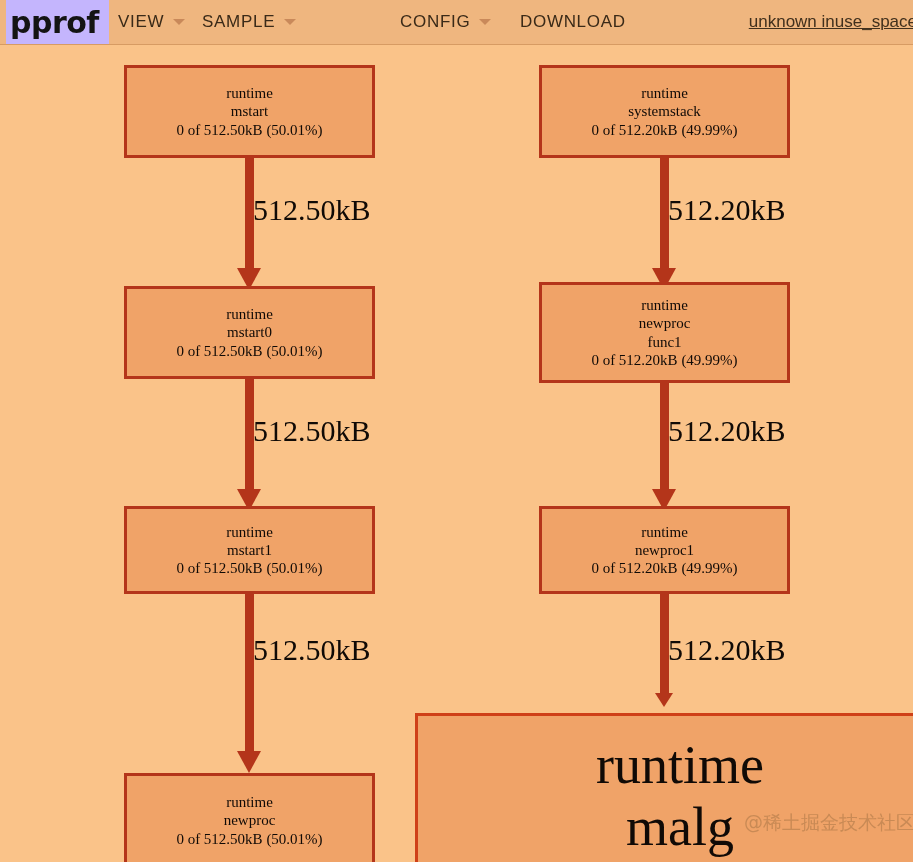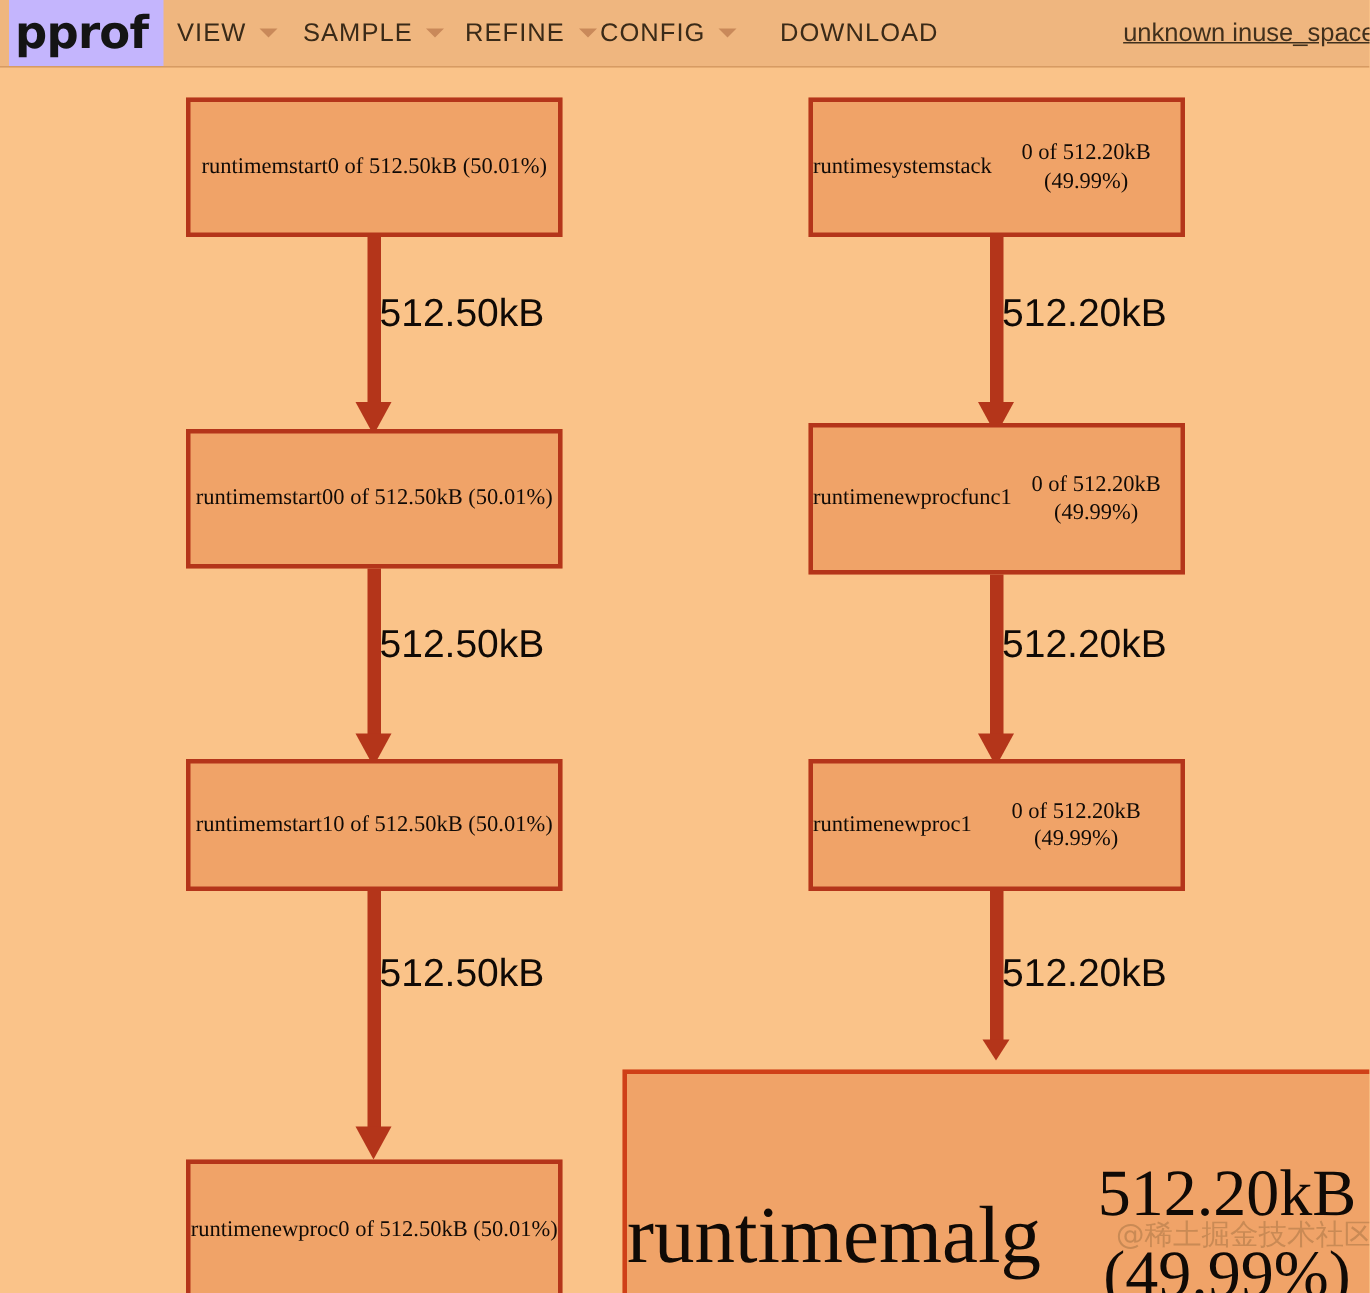--- a/index.html
+++ b/index.html
@@ -50,21 +50,21 @@
   #canvas{
     position:absolute;left:0;top:45px;width:913px;height:817px;
     overflow:hidden;
   }
 
   
   .node{
     position:absolute;box-sizing:border-box;
     background:#f0a368;
     border:3px solid #b4351a;
-    display:flex;flex-direction:row;
+    display:flex;flex-direction:column;
     align-items:center;justify-content:center;
     font-family:"Liberation Serif", serif;
     color:#100a06;
     text-align:center;
     line-height:1.22;
   }
   .node .fn{font-size:15px;}
   .node .stat{font-size:15px;}
 
   .node.big{
@@ -88,22 +88,22 @@
     border-top:22px solid #b4351a;
   }
   .edge .head.small{
     left:-5px;
     border-left:9px solid transparent;
     border-right:9px solid transparent;
     border-top:14px solid #b4351a;
   }
   .elabel{
     position:absolute;
-    font-family:Liberation Sans, sans-serif;
-    font-size:26px;color:#100a06;
+    font-family:Liberation Serif, serif;
+    font-size:30px;color:#100a06;
     white-space:nowrap;
   }
 
   
   #watermark{
     position:absolute;
     font-family:"DejaVu Sans", sans-serif;
     font-size:19px;
     color:#c98a55;
     white-space:nowrap;
@@ -119,24 +119,20 @@
   <div class="menu" style="left:118px;">
     <span>VIEW</span>
     <span class="caret"></span>
   </div>
 
   <div class="menu" style="left:202px;">
     <span>SAMPLE</span>
     <span class="caret"></span>
   </div>
 
-  <div class="menu" style="left:310px;">
-    <span>REFINE</span>
-    <span class="caret"></span>
-  </div>
 
   <div class="menu" style="left:400px;">
     <span>CONFIG</span>
     <span class="caret"></span>
   </div>
 
   <div class="menu" style="left:520px;">
     <span>DOWNLOAD</span>
   </div>
 

